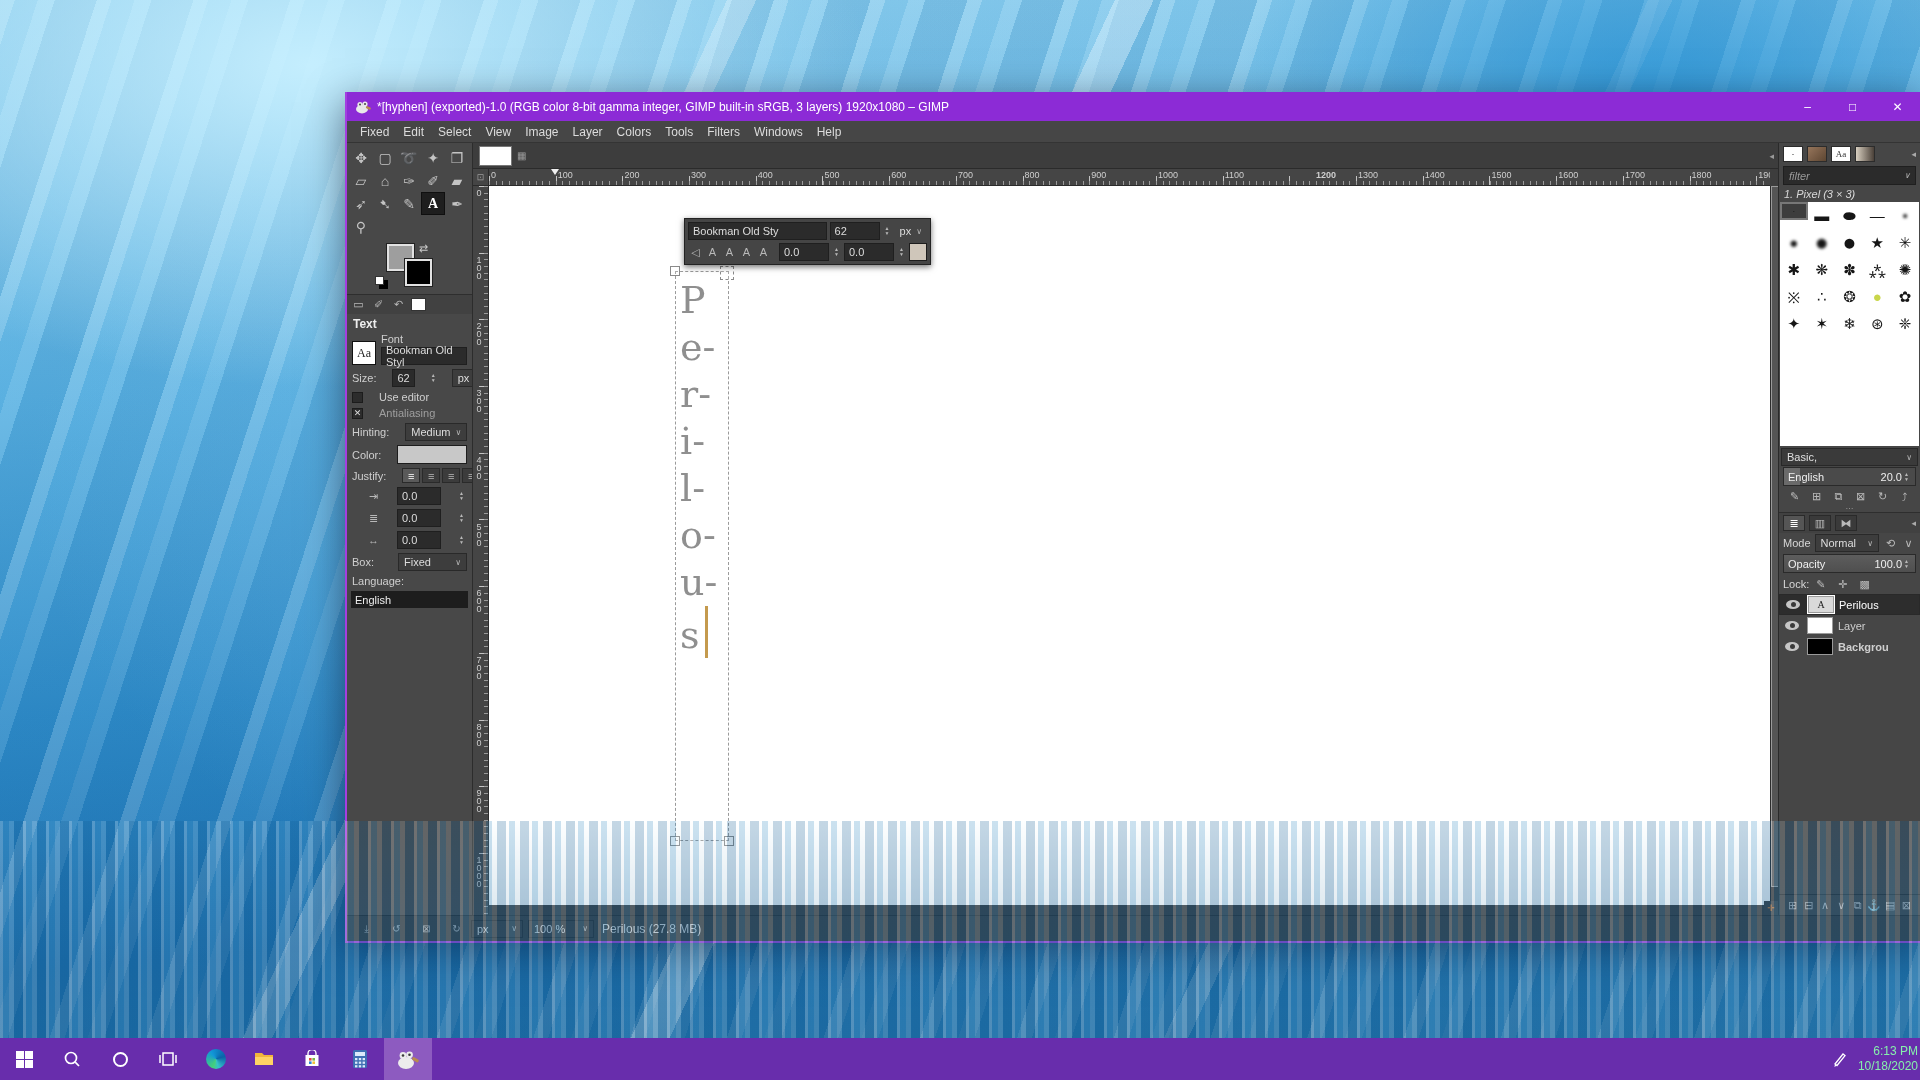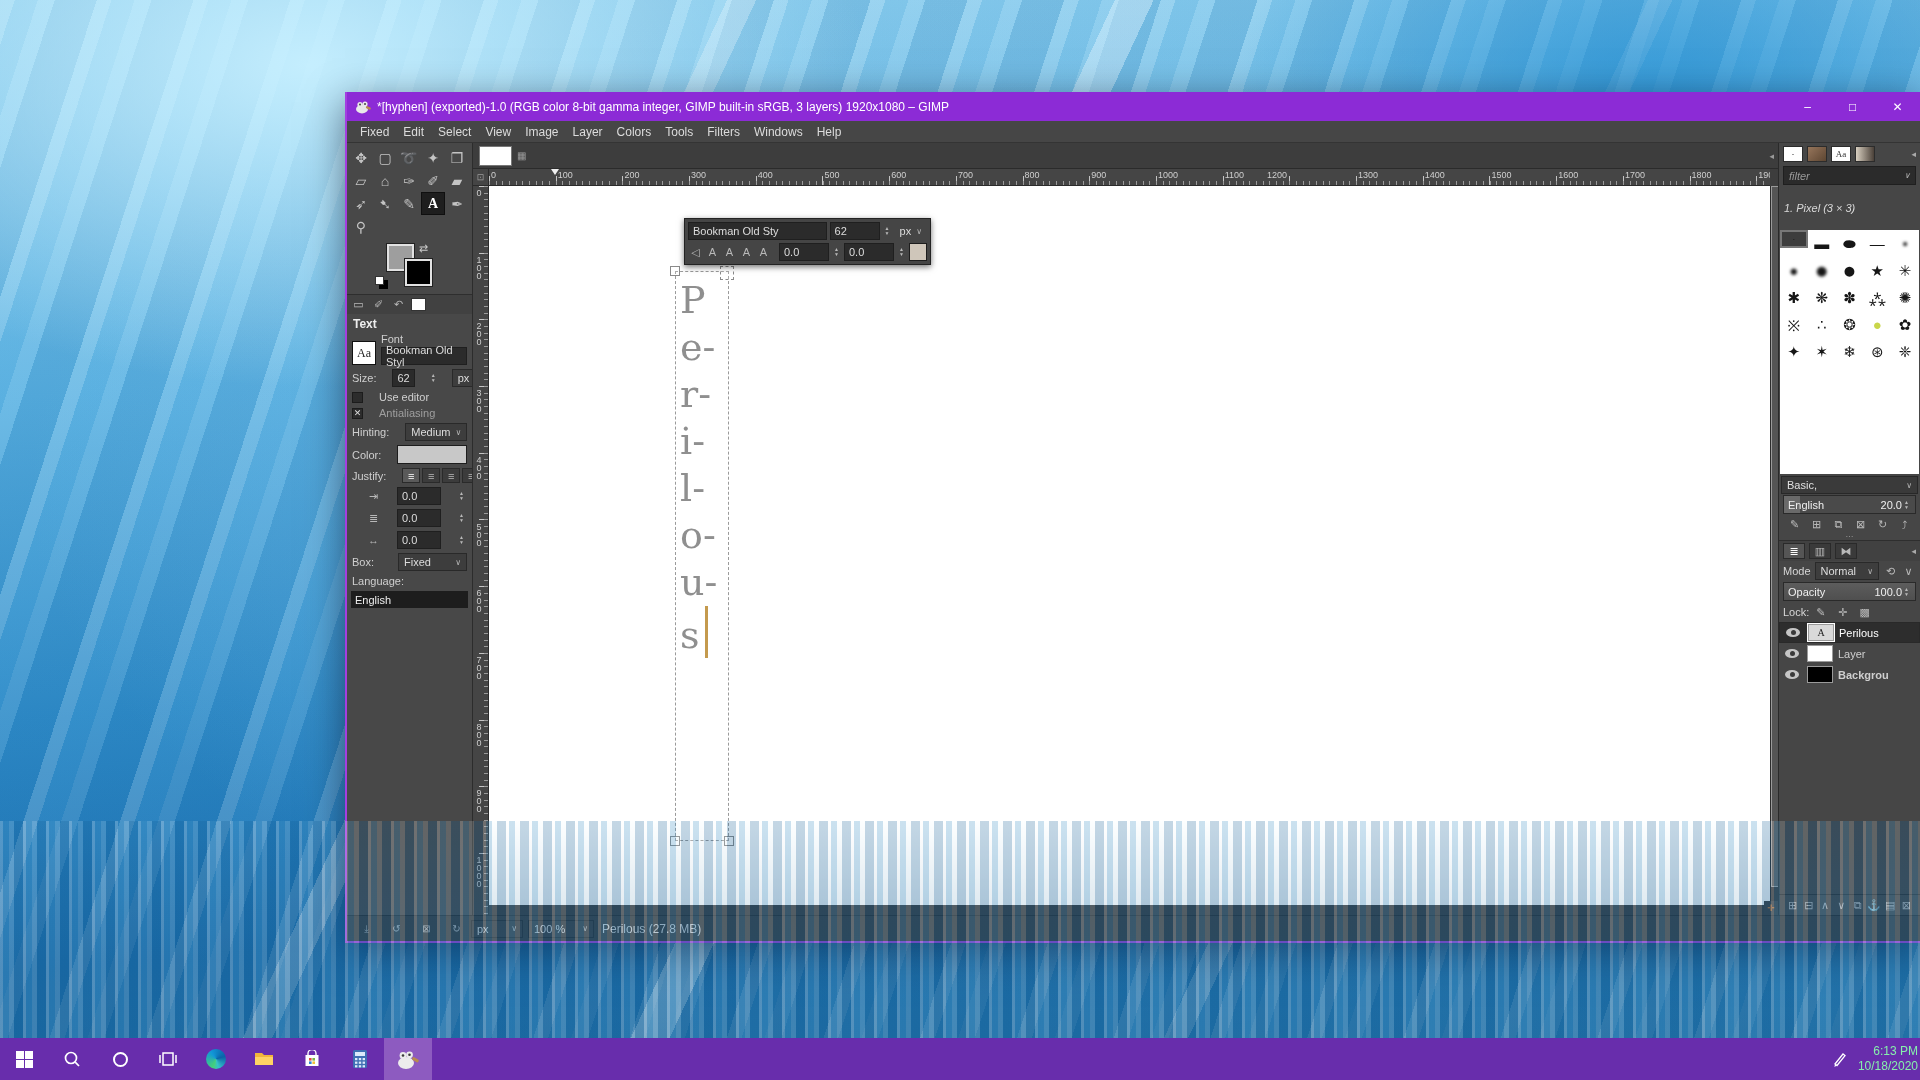--- a/index.html
+++ b/index.html
@@ -104,21 +104,21 @@
   
   .right-col{width:142px;background:#464646;border-left:1px solid #2a2a2a;position:relative;display:flex;flex-direction:column;font-size:11px;}
   .rp-tabs{height:22px;display:flex;align-items:center;gap:4px;padding:0 4px;}
   .rp-tab{width:20px;height:16px;border:1px solid #2c2c2c;display:flex;align-items:center;justify-content:center;font-size:9px;}
   .rp-tab.brush{background:#fff;color:#111;}
   .rp-tab.pattern{background:linear-gradient(135deg,#96755b,#5d4632);}
   .rp-tab.fonts{background:#fff;color:#333;font-family:"Liberation Serif",serif;}
   .rp-tab.gradient{background:linear-gradient(90deg,#d8cfc0,#4a4038);}
   .rp-arrow{margin-left:auto;color:#aaa;font-size:9px;}
   .filter-entry{margin:1px 4px;height:19px;background:#2b2b2b;border:1px solid #1f1f1f;color:#9a9a9a;font-style:italic;display:flex;align-items:center;padding:0 5px;}
-  .brush-title{padding:16px 5px;font-style:italic;color:#d8d8d8;font-size:11px;}
+  .brush-title{padding:2px 5px;font-style:italic;color:#d8d8d8;font-size:11px;}
   .brush-grid{height:244px;margin:0 1px;background:#fff;display:grid;grid-template-columns:repeat(5,1fr);grid-auto-rows:27px;overflow:hidden;}
   .bcell{display:flex;align-items:center;justify-content:center;color:#161616;font-size:15px;}
   .bcell.sel{outline:2px solid #777;outline-offset:-2px;font-size:8px;}
   .bcell.soft{filter:blur(1.5px);} .bcell.big{font-size:23px;}
   .rp-row{display:flex;align-items:center;gap:4px;padding:0 4px;height:20px;}
   .combo{flex:1;background:#3a3a3a;border:1px solid #282828;height:18px;display:flex;align-items:center;padding:0 5px;color:#e0e0e0;}
   .slider-row{margin:1px 4px;height:19px;background:linear-gradient(180deg,#5d5d5d,#4f4f4f);border:1px solid #2a2a2a;display:flex;align-items:center;padding:0 4px;color:#efefef;}
   .slider-row.low{background:linear-gradient(90deg,#6a6a6a 0 16px,#4a4a4a 16px);}
   .grow{flex:1;}
   .rp-icons{display:flex;justify-content:space-between;padding:2px 8px;}
@@ -332,21 +332,21 @@
               <span class="rlab" style="left: 135.4px;">200</span>
               <span class="rlab" style="left: 202.1px;">300</span>
               <span class="rlab" style="left: 268.8px;">400</span>
               <span class="rlab" style="left: 335.5px;">500</span>
               <span class="rlab" style="left: 402.2px;">600</span>
               <span class="rlab" style="left: 468.9px;">700</span>
               <span class="rlab" style="left: 535.6px;">800</span>
               <span class="rlab" style="left: 602.3px;">900</span>
               <span class="rlab" style="left: 669px;">1000</span>
               <span class="rlab" style="left: 735.7px;">1100</span>
-              <span class="rlab" style="left: 778px;">1200</span>
+              <span class="rlab" style="left: 827px; font-weight: bold;">1200</span>
               <span class="rlab" style="left: 869.1px;">1300</span>
               <span class="rlab" style="left: 935.8px;">1400</span>
               <span class="rlab" style="left: 1002.5px;">1500</span>
               <span class="rlab" style="left: 1069.2px;">1600</span>
               <span class="rlab" style="left: 1135.9px;">1700</span>
               <span class="rlab" style="left: 1202.6px;">1800</span>
               <span class="rlab" style="left: 1269.3px;">1900</span>
             </div>
           <div class="v-ruler">
               <span class="rlab" style="top: 2px;">0</span>

